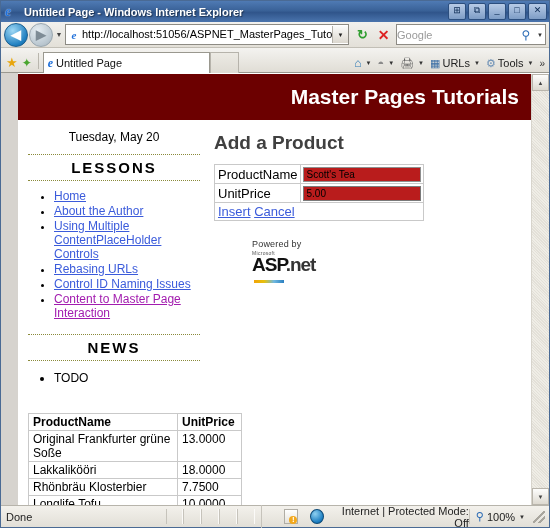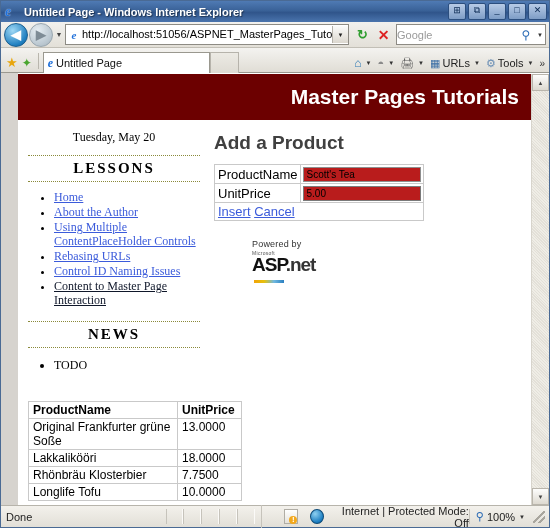--- a/index.html
+++ b/index.html
@@ -206,21 +206,20 @@
     font-size: 21px;
     font-weight: bold;
     font-family: "Liberation Sans", sans-serif;
   }
 
   .body-cols { display: flex; }
   .leftcol {
     width: 192px; flex: none;
     padding: 8px 10px 0 10px;
     box-sizing: border-box;
-    font-family: Liberation Serif, serif;
   }
   .date {
     text-align: center;
     font-size: 12px;
     color: #000;
     padding: 2px 0 10px 0;
   }
   .sec-head {
     text-align: center;
     font-size: 15px;
@@ -238,21 +237,21 @@
     list-style: disc;
   }
   ul.lessons li { margin: 0 0 1px 0; }
   ul.lessons a {
     color: #3b5bdb;
     text-decoration: underline;
     font-size: 12px;
     line-height: 14px;
     text-align: center;
   }
-  ul.lessons a.visited { color: #0f172a; }
+  ul.lessons a.visited { color: #a21caf; }
   ul.news {
     margin: 10px 0 14px 0;
     padding-left: 26px;
     list-style: disc;
     font-size: 12px;
     color: #000;
   }
   .news-head { margin-top: 6px; }
 
   

